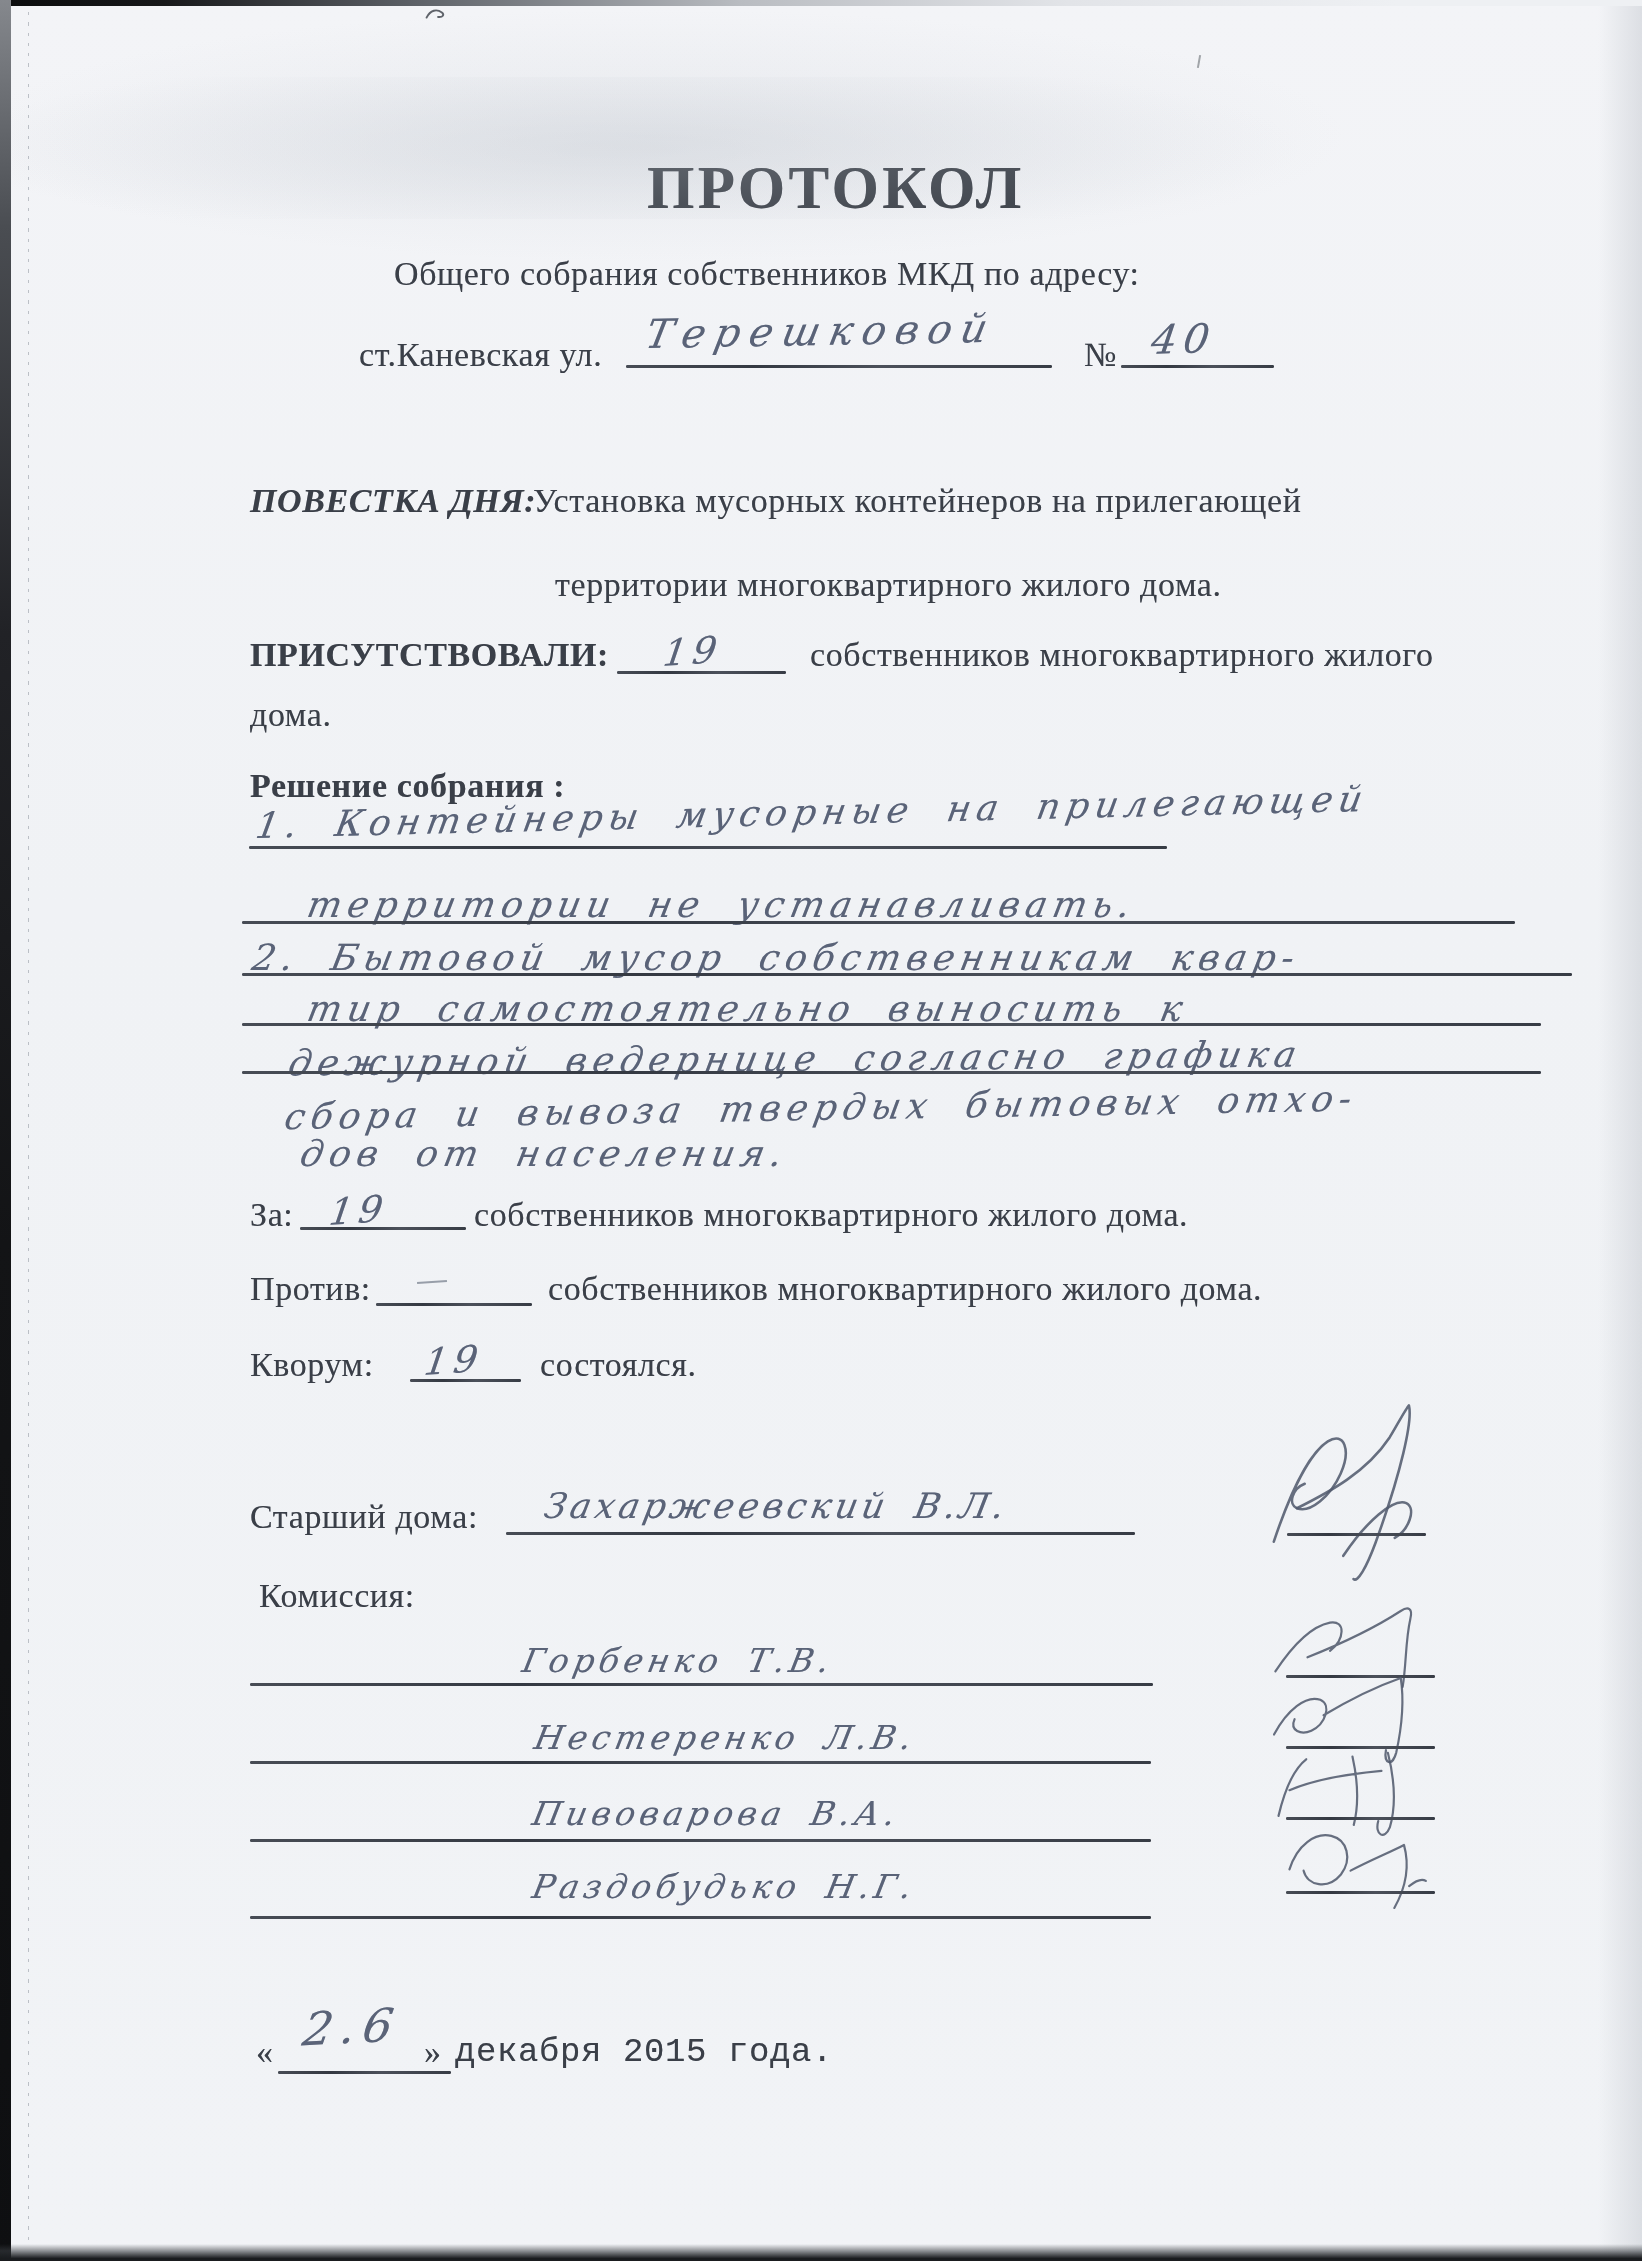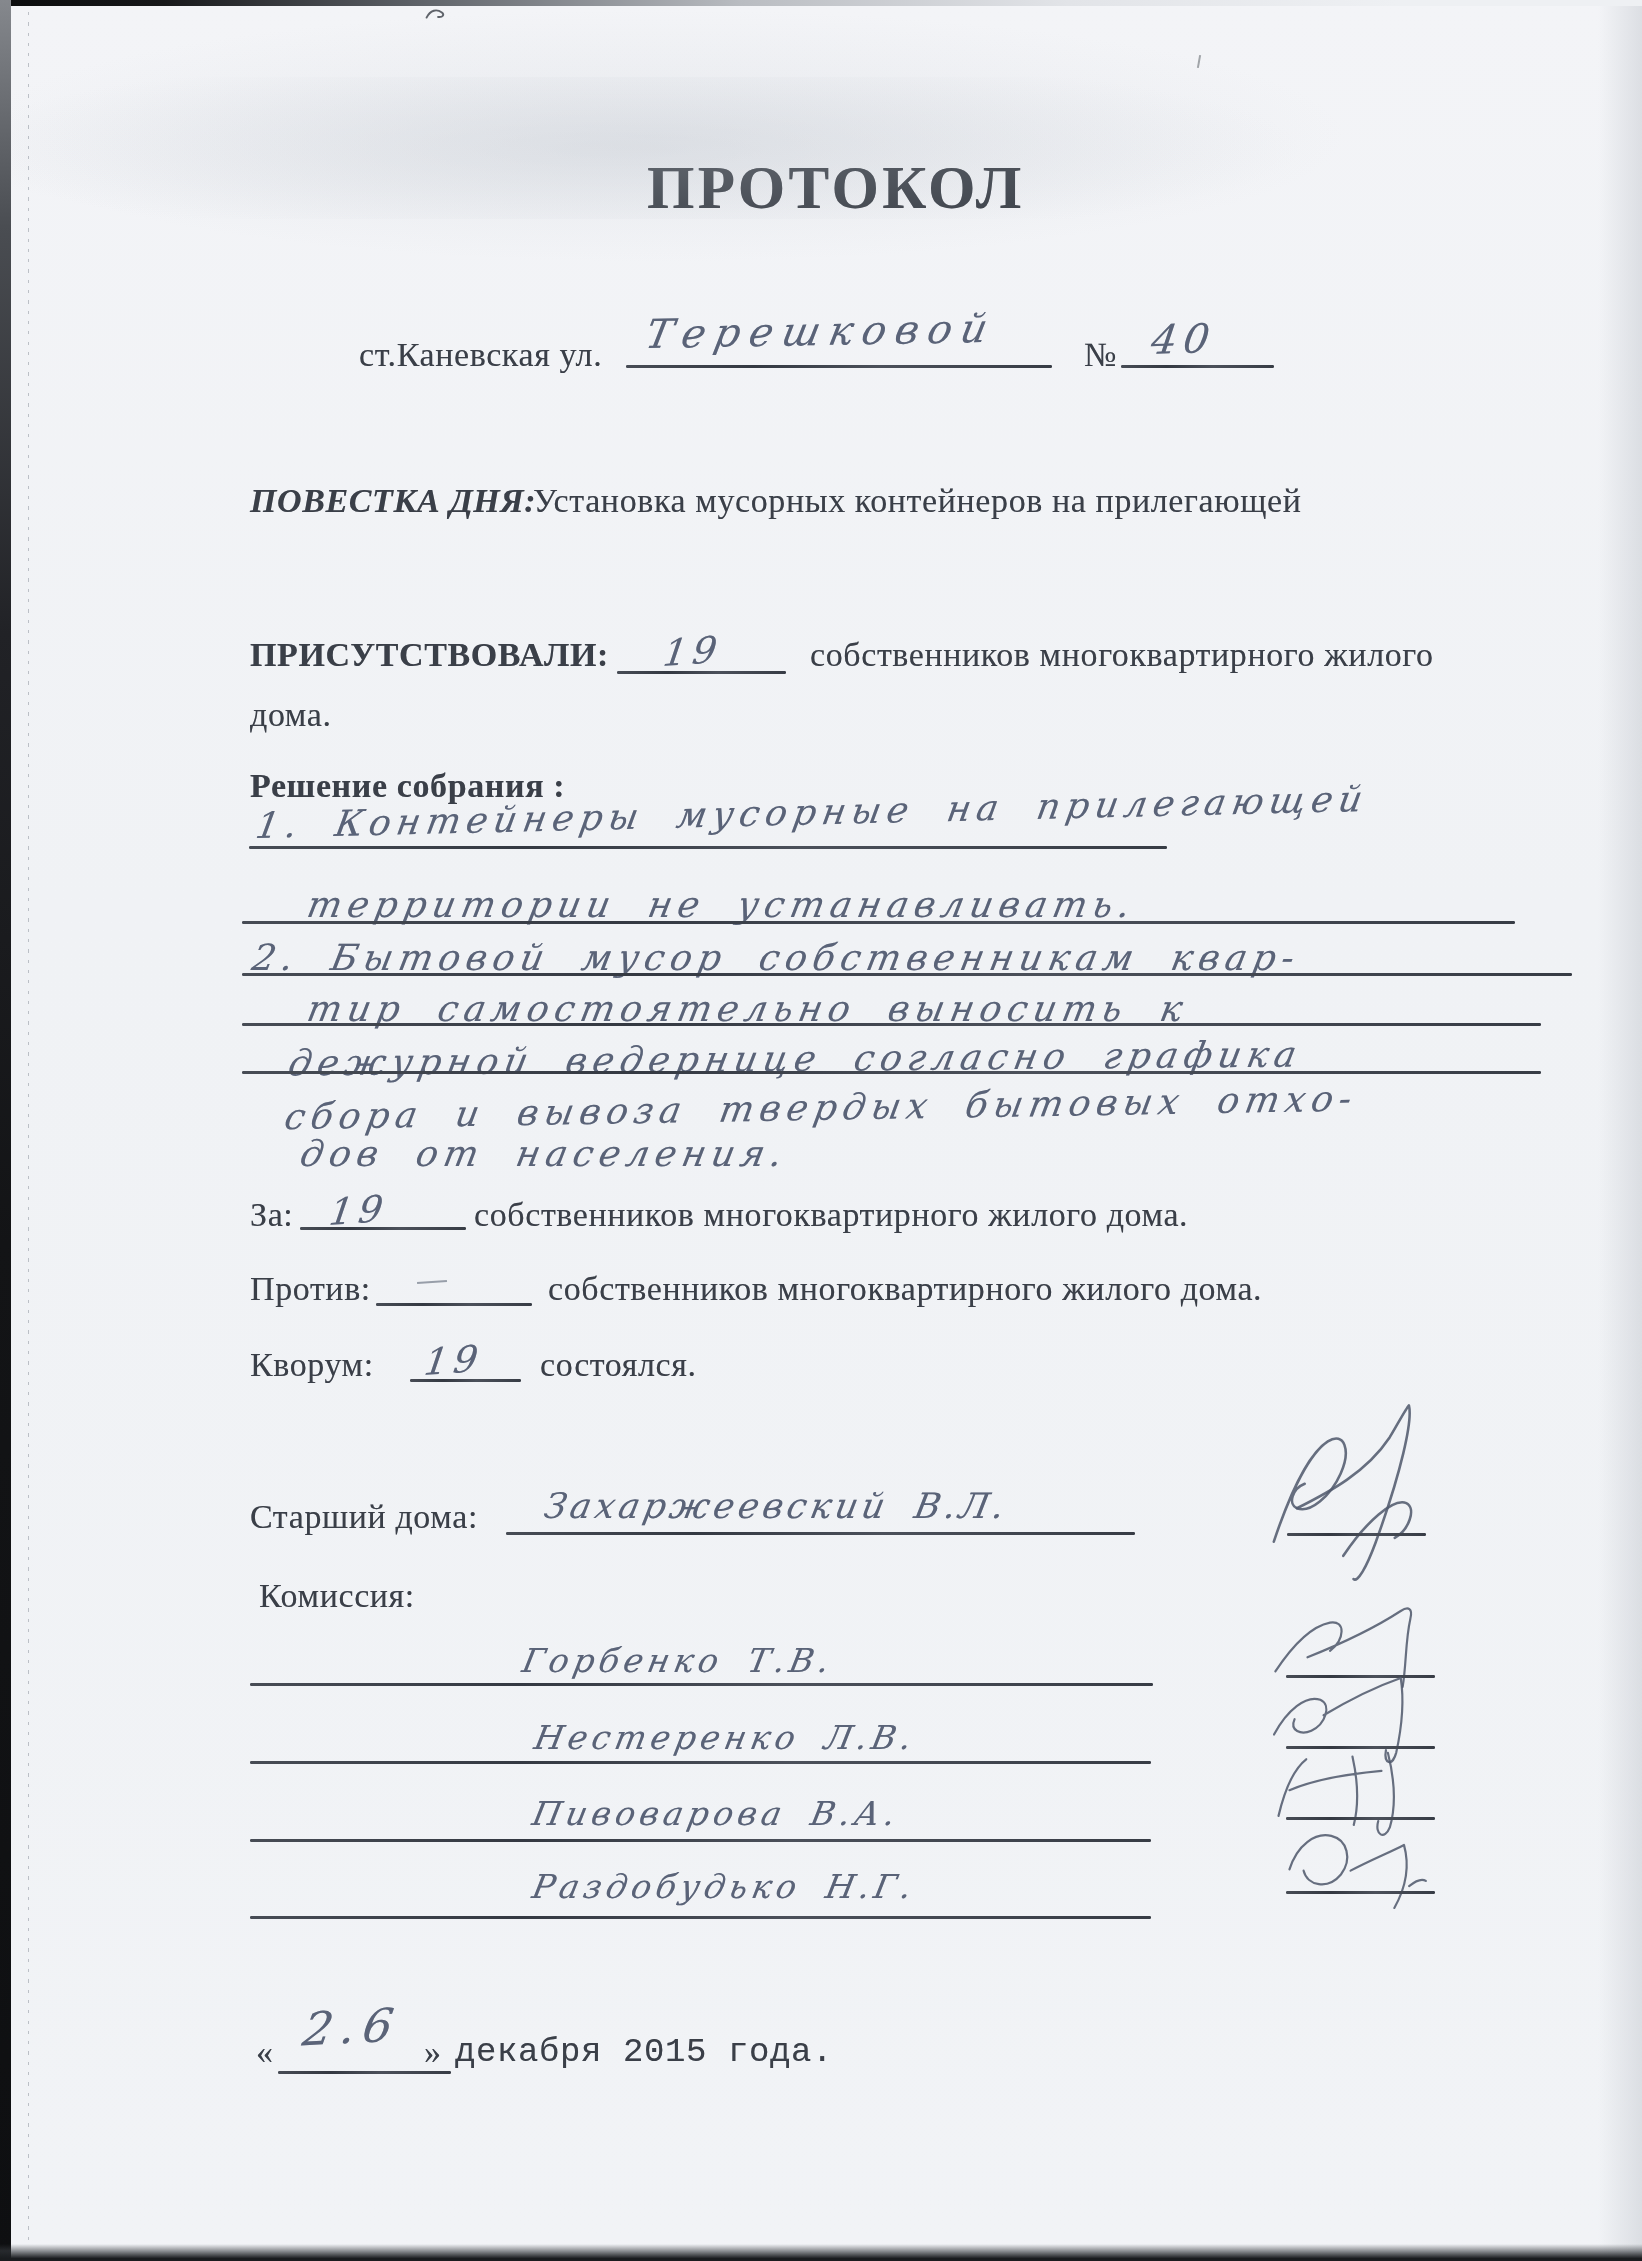--- a/index.html
+++ b/index.html
@@ -40,30 +40,32 @@
     background:rgba(80,85,92,.5);transform:rotate(10deg);}
 </style>
 </head>
 <body>
 
 <div id="stage">
   <div id="paper"></div>
 
   <div class="t title" style="left:647px;top:153px;width:322px;text-align:center;">ПРОТОКОЛ</div>
 
+  <div class="t" style="left:394px;top:255px;">Общего собрания собственников МКД по адресу:</div>
 
   <div class="t" style="left:359px;top:336px;">ст.Каневская ул.</div>
   <div class="hand" style="left:647px;top:308px;font-size:40px;letter-spacing:9px;transform:skewX(-12deg) rotate(-1deg);">Терешковой</div>
   <div class="rule penrule" style="left:626px;top:365px;width:426px;"></div>
   <div class="t" style="left:1084px;top:336px;">№</div>
   <div class="hand" style="left:1152px;top:316px;font-size:40px;letter-spacing:6.4px;transform:skewX(-10deg) rotate(-2deg);">40</div>
   <div class="rule penrule" style="left:1121px;top:365px;width:153px;"></div>
 
   <div class="t bld" style="left:250px;top:482px;font-style:italic;">ПОВЕСТКА ДНЯ:</div>
   <div class="t" style="left:533px;top:482px;">Установка мусорных контейнеров на прилегающей</div>
+  <div class="t" style="left:555px;top:566px;">территории многоквартирного жилого дома.</div>
 
   <div class="t bld" style="left:250px;top:636px;">ПРИСУТСТВОВАЛИ:</div>
   <div class="hand" style="left:664px;top:630px;font-size:37px;letter-spacing:5.2px;transform:skewX(-12deg) rotate(-4deg);">19</div>
   <div class="rule penrule" style="left:617px;top:671px;width:169px;"></div>
   <div class="t" style="left:810px;top:636px;text-align:right;">собственников многоквартирного жилого</div>
   <div class="t" style="left:250px;top:696px;">дома.</div>
 
   <div class="t bld" style="left:250px;top:767px;">Решение собрания :</div>
 
   <div class="hand" style="left:253px;top:805px;font-size:36px;letter-spacing:5.8px;word-spacing:15.5px;transform:skewX(-11deg) rotate(-1.4deg);transform-origin:left bottom;">1. Контейнеры мусорные на прилегающей</div>

